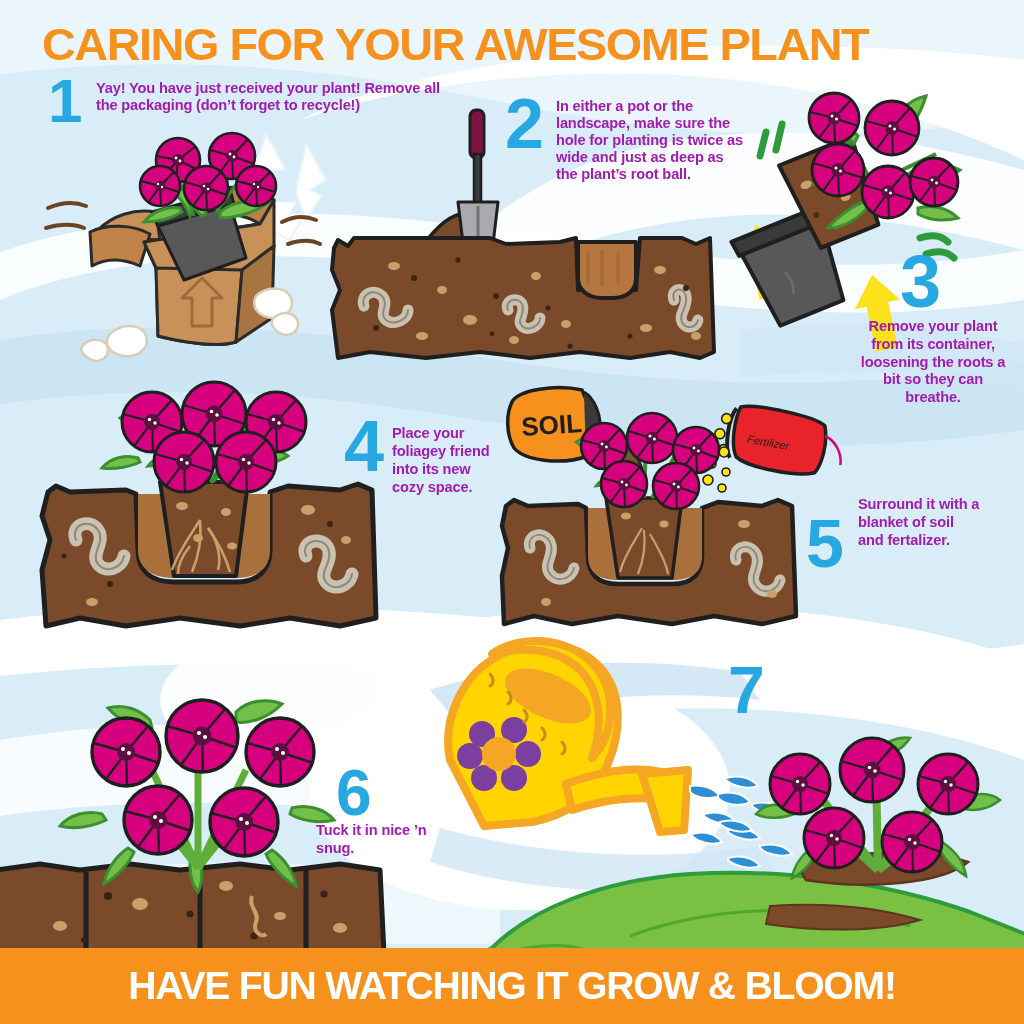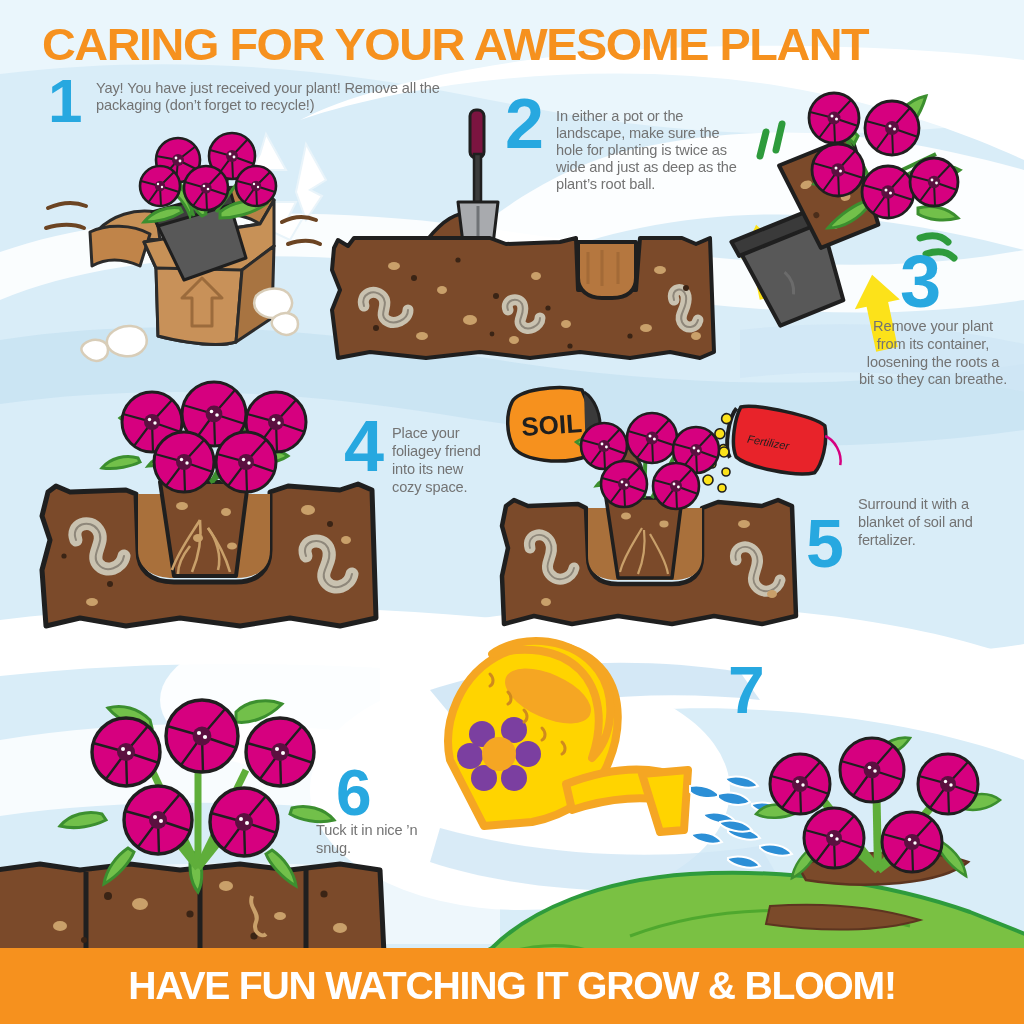--- a/index.html
+++ b/index.html
@@ -27,21 +27,21 @@
 
   
   #footer{position:absolute;left:0;bottom:0;width:1024px;height:76px;background:#F6911E;z-index:45;text-decoration:underline;}
   #footer-text{position:absolute;left:0;top:18px;width:1024px;text-align:center;color:#fff;
       font-size:38px;line-height:40px;font-weight:bold;letter-spacing:-1.2px;
       transform:scaleX(1.03);font-family:"Liberation Sans",sans-serif;}
 
   
   .stepnum{position:absolute;color:#27A8E0;font-weight:bold;font-family:"Liberation Sans",sans-serif;
            line-height:.8;z-index:30;}
-  .steptext{position:absolute;color:#737373;font-weight:normal;font-size:14.6px;line-height:1.16;
+  .steptext{position:absolute;color:#a21caf;font-weight:bold;font-size:14.6px;line-height:1.16;
             font-family:"Liberation Sans",sans-serif;z-index:30;letter-spacing:-.15px;}
 
   
   .art{position:absolute;z-index:20;}
   svg{display:block;overflow:visible;}
 </style>
 </head>
 <body>
 
 <div id="poster">
@@ -165,21 +165,21 @@
       <g stroke="#d8cdb8" stroke-width="2.5" fill="#ffffff">
         <path d="M196,176 C206,166 224,166 230,176 C236,186 228,198 214,198 C200,198 190,188 196,176 Z"></path>
         <path d="M216,196 C226,190 238,194 238,204 C238,214 226,218 218,212 C210,206 210,200 216,196 Z"></path>
         <path d="M50,214 C62,202 82,204 86,216 C90,228 78,238 64,236 C50,234 42,224 50,214 Z"></path>
         <path d="M24,224 C34,216 48,220 48,230 C48,240 36,244 28,238 C20,232 20,228 24,224 Z"></path>
       </g>
     </svg>
   </div>
 
   <div class="stepnum" style="left:505px;top:96px;font-size:70px;">2</div>
-  <div class="steptext" style="left:556px;top:108px;width:190px;">In either a pot or the landscape, make sure the hole for planting is twice as wide and just as deep as the plant’s root ball.</div>
+  <div class="steptext" style="left:556px;top:98px;width:190px;">In either a pot or the landscape, make sure the hole for planting is twice as wide and just as deep as the plant’s root ball.</div>
 
   <div class="art" style="left:330px;top:110px;">
     <svg width="400" height="250" viewBox="0 0 400 250">
 
       <path d="M56,210 C70,168 100,112 130,104 C160,112 184,160 196,210 Z" fill="#7B4A2A" stroke="#1f1f1f" stroke-width="3.5" stroke-linejoin="round"></path>
 
       <g>
         <rect x="140" y="0" width="14" height="48" rx="6" fill="#7B1440" stroke="#1f1f1f" stroke-width="3"></rect>
         <rect x="144" y="44" width="7" height="50" fill="#3b3b3b" stroke="#1f1f1f" stroke-width="2.5"></rect>
         <path d="M128,92 L168,92 L160,160 L148,172 L136,158 Z" fill="#A8AAAE" stroke="#1f1f1f" stroke-width="3" stroke-linejoin="round"></path>

